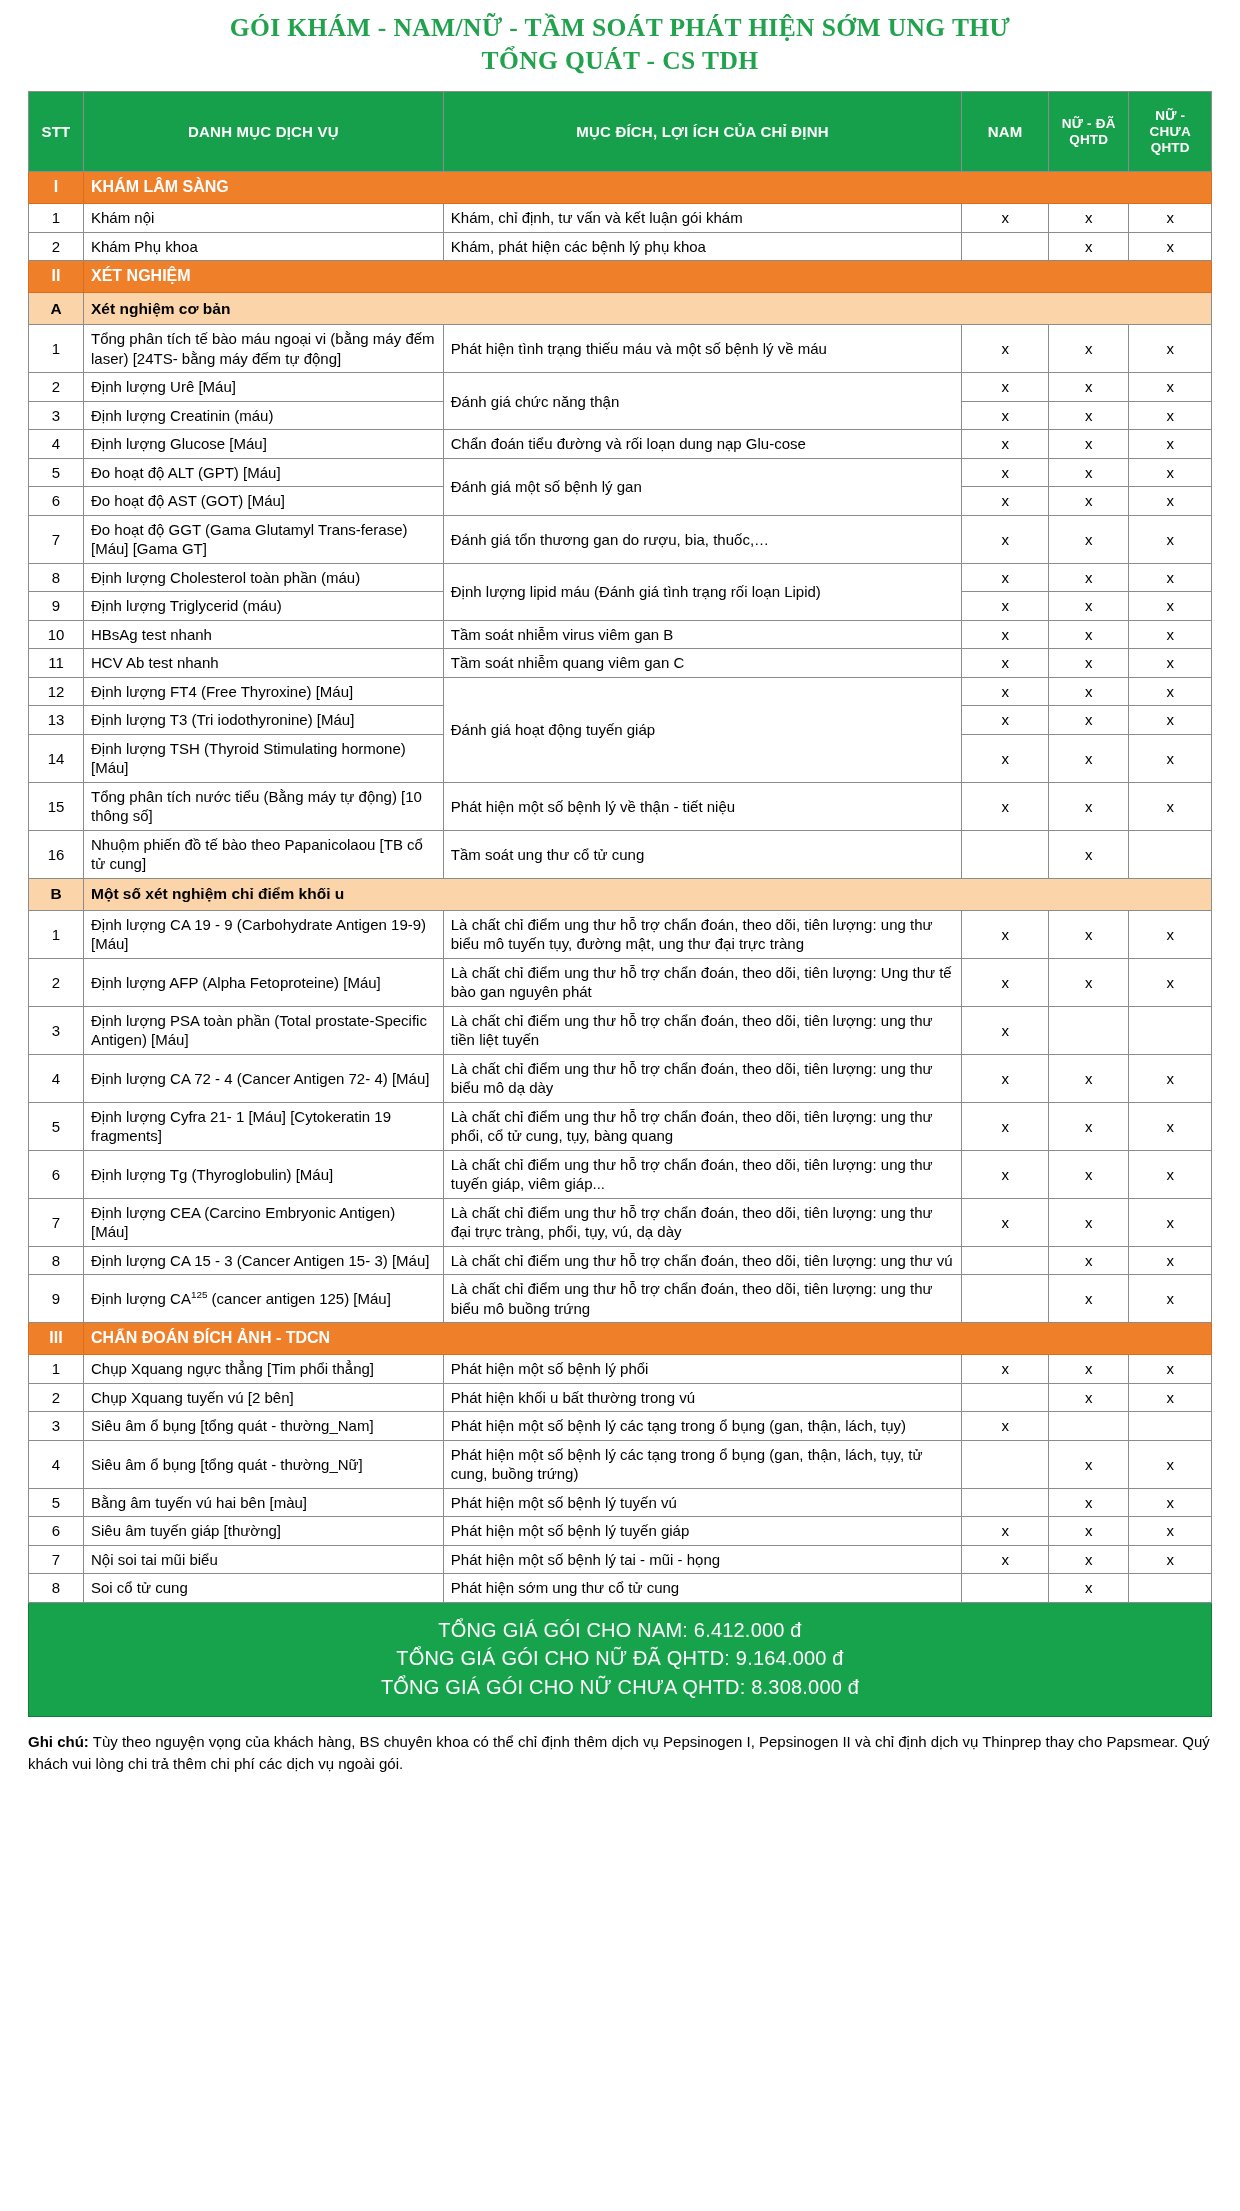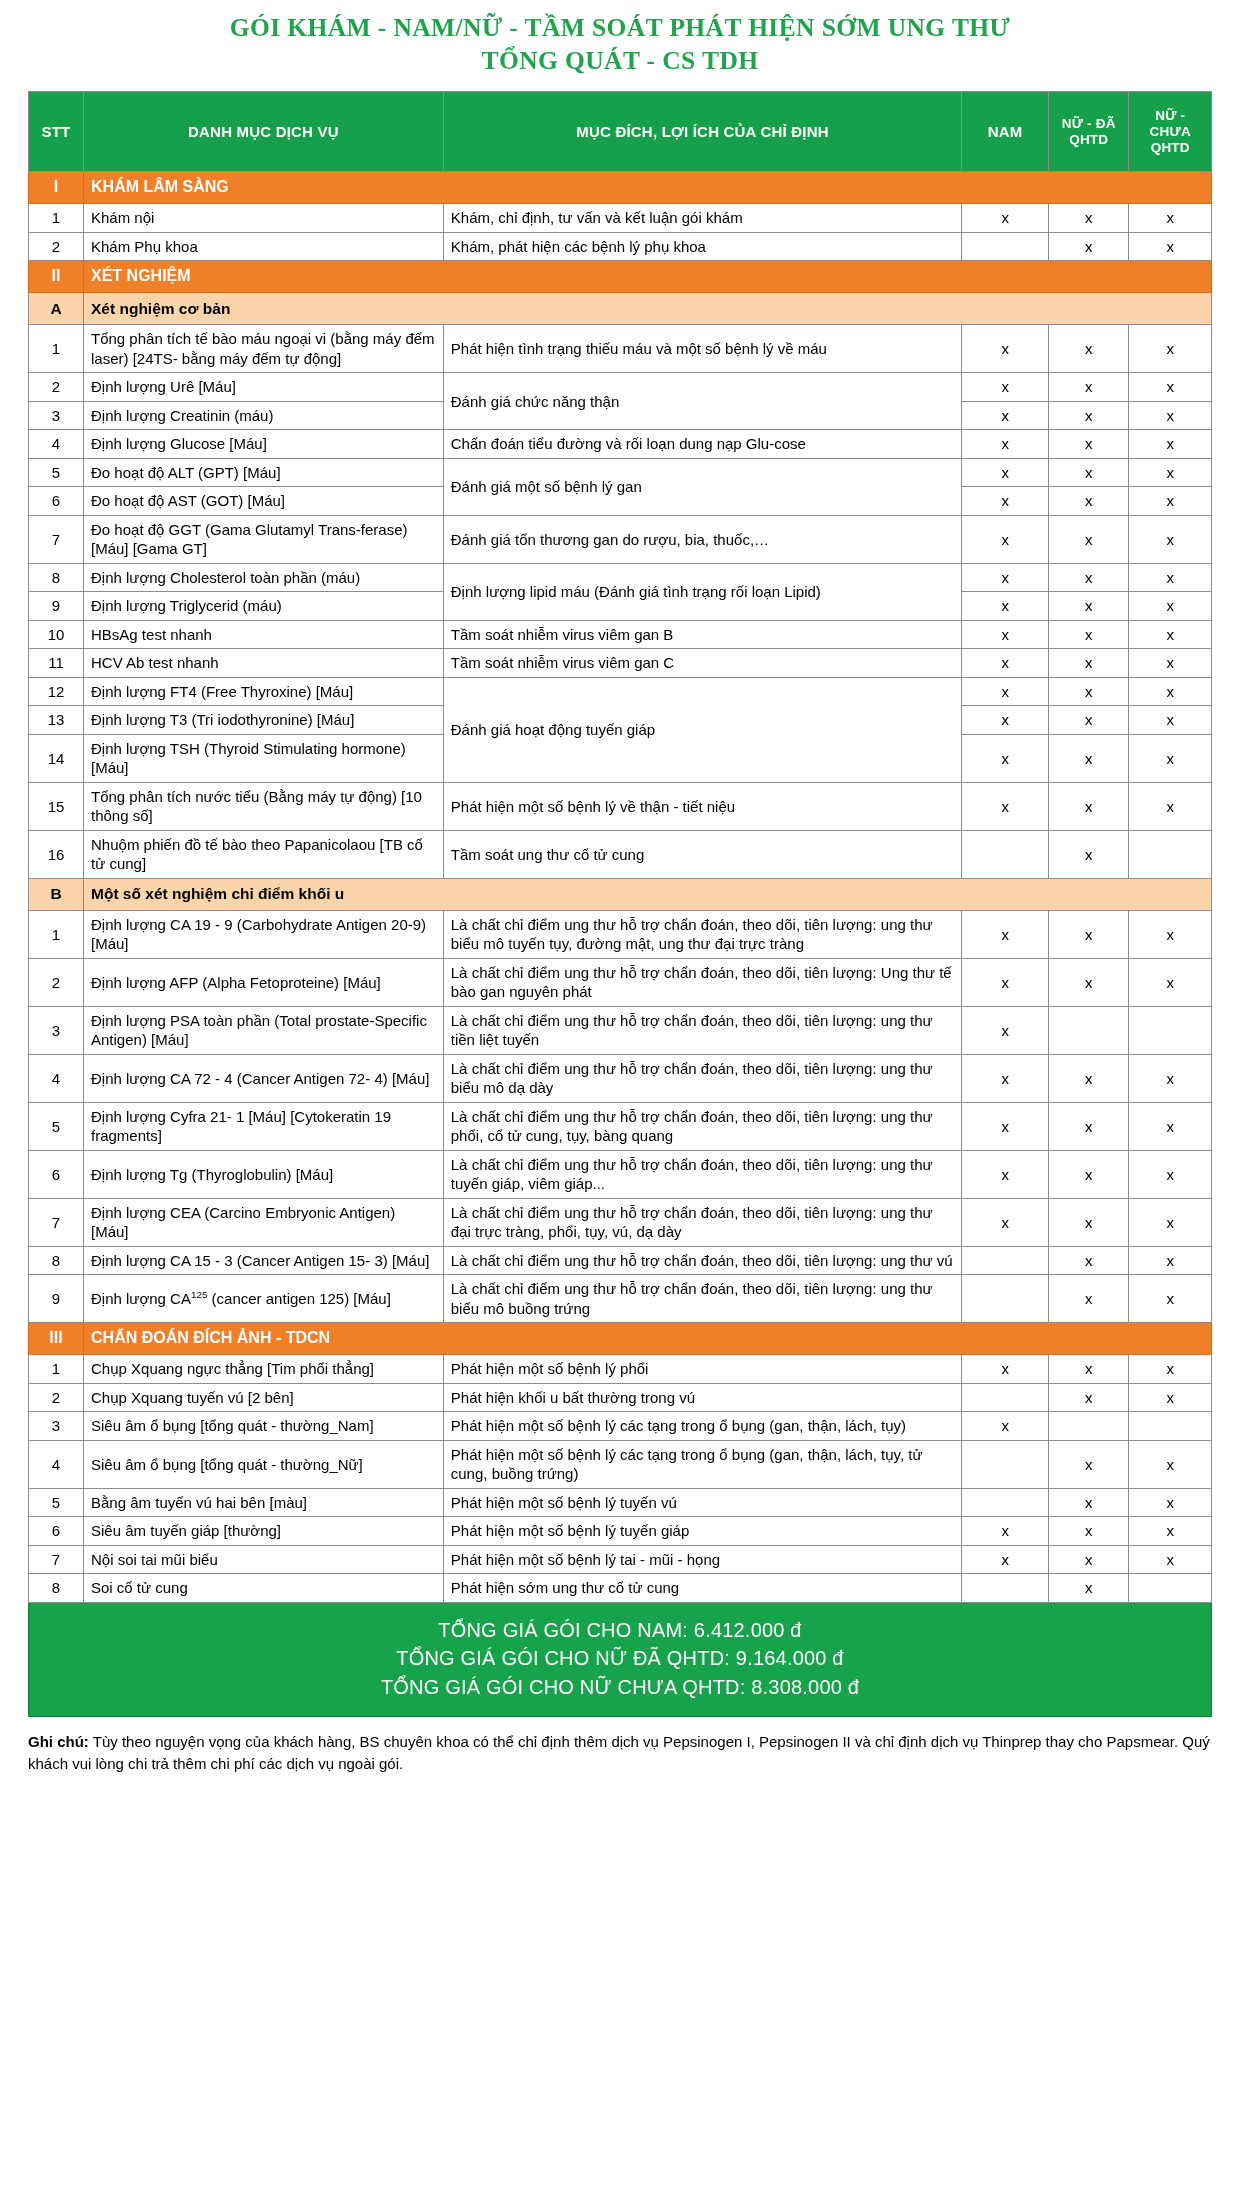--- a/index.html
+++ b/index.html
@@ -262,21 +262,21 @@
             <td class="stt">10</td>
             <td class="name">HBsAg test nhanh</td>
             <td class="purpose">Tầm soát nhiễm virus viêm gan B</td>
             <td class="mark">x</td>
             <td class="mark">x</td>
             <td class="mark">x</td>
           </tr>
           <tr>
             <td class="stt">11</td>
             <td class="name">HCV Ab test nhanh</td>
-            <td class="purpose">Tầm soát nhiễm virus viêm gan C</td>
+            <td class="purpose">Tầm soát nhiễm quang viêm gan C</td>
             <td class="mark">x</td>
             <td class="mark">x</td>
             <td class="mark">x</td>
           </tr>
           <tr>
             <td class="stt">12</td>
             <td class="name">Định lượng FT4 (Free Thyroxine) [Máu]</td>
             <td class="purpose" rowspan="3">Đánh giá hoạt động tuyến giáp</td>
             <td class="mark">x</td>
             <td class="mark">x</td>
@@ -311,21 +311,21 @@
             <td class="mark"></td>
             <td class="mark">x</td>
             <td class="mark"></td>
           </tr>
           <tr class="subsection">
             <td class="sub-no">B</td>
             <td colspan="5">Một số xét nghiệm chỉ điểm khối u</td>
           </tr>
           <tr>
             <td class="stt">1</td>
-            <td class="name">Định lượng CA 19 - 9 (Carbohydrate Antigen 20-9) [Máu]</td>
+            <td class="name">Định lượng CA 19 - 9 (Carbohydrate Antigen 19-9) [Máu]</td>
             <td class="purpose">Là chất chỉ điểm ung thư hỗ trợ chẩn đoán, theo dõi, tiên lượng: ung thư biểu mô tuyến tụy, đường mật, ung thư đại trực tràng</td>
             <td class="mark">x</td>
             <td class="mark">x</td>
             <td class="mark">x</td>
           </tr>
           <tr>
             <td class="stt">2</td>
             <td class="name">Định lượng AFP (Alpha Fetoproteine) [Máu]</td>
             <td class="purpose">Là chất chỉ điểm ung thư hỗ trợ chẩn đoán, theo dõi, tiên lượng: Ung thư tế bào gan nguyên phát</td>
             <td class="mark">x</td>

